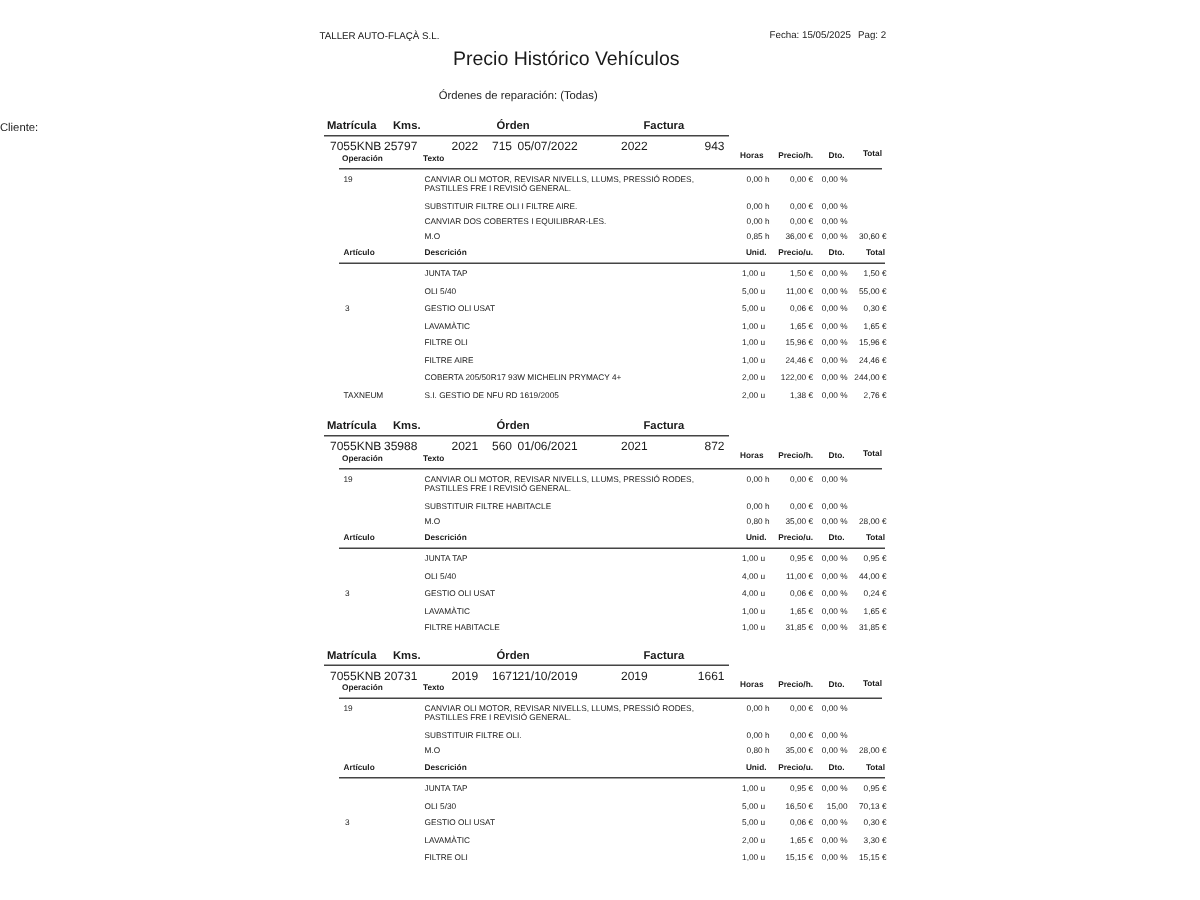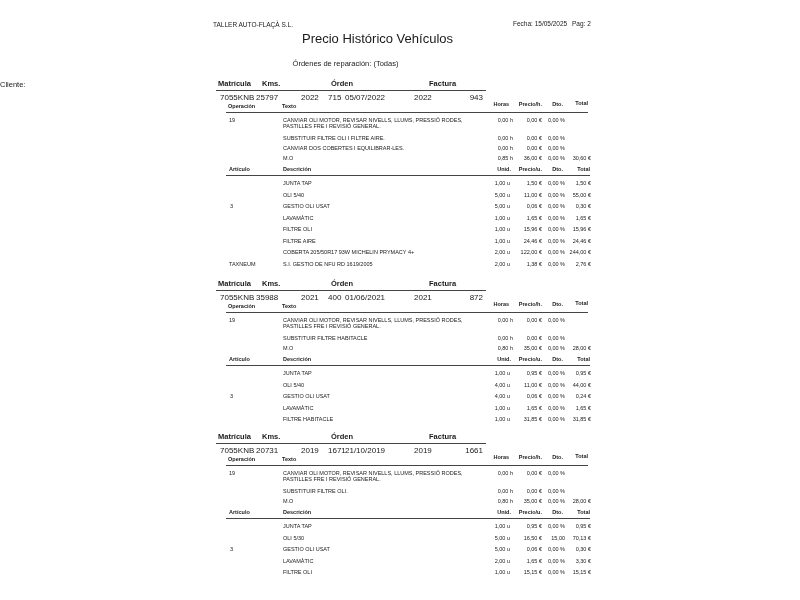--- a/index.html
+++ b/index.html
@@ -122,21 +122,21 @@
       <div class="abs row num" style="left: 505px; top: 260.5px; width: 60px;">0,00 %</div>
       <div class="abs row num" style="left: 531px; top: 260.5px; width: 60px;">2,76 €</div>
       <div class="abs vh-label" style="left: 218px; top: 279px;">Matrícula</div>
       <div class="abs vh-label" style="left: 262px; top: 279px;">Kms.</div>
       <div class="abs vh-label" style="left: 331px; top: 279px;">Órden</div>
       <div class="abs vh-label" style="left: 429px; top: 279px;">Factura</div>
       <div class="hline" style="left: 216px; top: 290px; width: 270px;"></div>
       <div class="abs vh-val" style="left: 220px; top: 293px;">7055KNB</div>
       <div class="abs vh-val" style="left: 256px; top: 293px;">35988</div>
       <div class="abs vh-val" style="left: 301px; top: 293px;">2021</div>
-      <div class="abs vh-val" style="left: 328px; top: 293px;">400</div>
+      <div class="abs vh-val" style="left: 328px; top: 293px;">560</div>
       <div class="abs vh-val" style="left: 345px; top: 293px;">01/06/2021</div>
       <div class="abs vh-val" style="left: 414px; top: 293px;">2021</div>
       <div class="abs vh-val num" style="left: 423px; top: 293px; width: 60px;">872</div>
       <div class="abs sub-h" style="left: 228px; top: 303px;">Operación</div>
       <div class="abs sub-h" style="left: 282px; top: 303px;">Texto</div>
       <div class="abs sub-h num" style="left: 449px; top: 301px; width: 60px;">Horas</div>
       <div class="abs sub-h num" style="left: 482px; top: 301px; width: 60px;">Precio/h.</div>
       <div class="abs sub-h num" style="left: 503px; top: 301px; width: 60px;">Dto.</div>
       <div class="abs sub-h num" style="left: 528px; top: 300px; width: 60px;">Total</div>
       <div class="hline" style="left: 226px; top: 312px; width: 362px;"></div>

